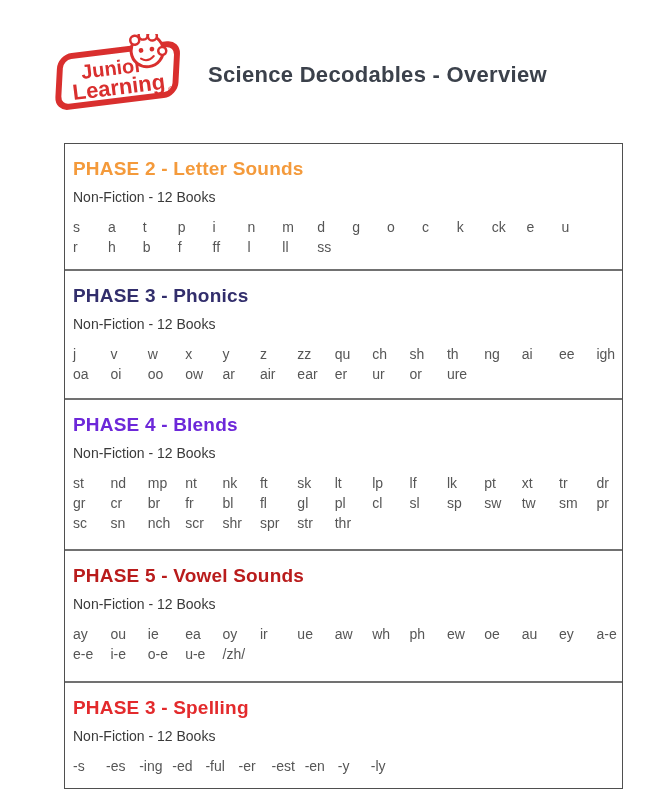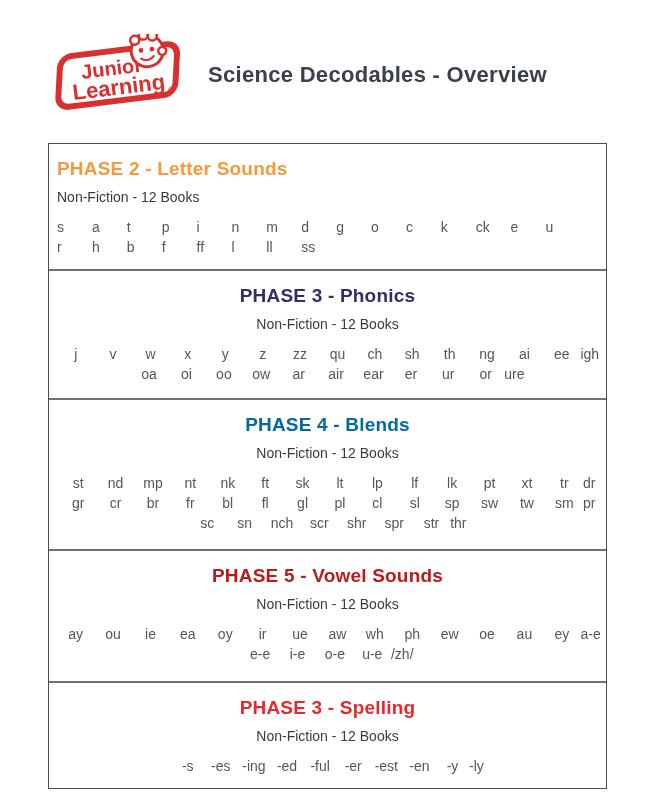--- a/index.html
+++ b/index.html
@@ -21,31 +21,30 @@
   .page-title {
     font-size: 22px;
     font-weight: bold;
     color: #3b414b;
     letter-spacing: 0.3px;
     margin-left: 10px;
     margin-top: 2px;
   }
   .phases-box {
     position: absolute;
-    left: 48px; top: 143px;
+    left: 64px; top: 143px;
     width: 559px;
     border: 1px solid #4f4f4f;
     background: #ffffff;
   }
   .phase-section {
     padding: 13px 8px 12px 8px;
   }
   .phase-section + .phase-section {
     border-top: 2px solid #717171;
-    text-align: center;
   }
   .phase-0 { min-height: 125px; }
   .phase-1 { min-height: 129px; }
   .phase-2 { min-height: 151px; }
   .phase-3 { min-height: 132px; }
   .phase-4 { min-height: 103px; }
   .phase-title {
     font-size: 19px;
     font-weight: bold;
     letter-spacing: 0.2px;
@@ -112,21 +111,21 @@
   <section class="phase-section phase-1">
     <h2 class="phase-title" style="color: rgb(50, 46, 108);">PHASE 3 - Phonics</h2>
     <div class="phase-subtitle">Non-Fiction - 12 Books</div>
     <div class="sound-rows">
         <div class="sound-row"><span class="sound">j</span><span class="sound">v</span><span class="sound">w</span><span class="sound">x</span><span class="sound">y</span><span class="sound">z</span><span class="sound">zz</span><span class="sound">qu</span><span class="sound">ch</span><span class="sound">sh</span><span class="sound">th</span><span class="sound">ng</span><span class="sound">ai</span><span class="sound">ee</span><span class="sound">igh</span></div>
         <div class="sound-row"><span class="sound">oa</span><span class="sound">oi</span><span class="sound">oo</span><span class="sound">ow</span><span class="sound">ar</span><span class="sound">air</span><span class="sound">ear</span><span class="sound">er</span><span class="sound">ur</span><span class="sound">or</span><span class="sound">ure</span></div>
       </div>
   </section>
 
   <section class="phase-section phase-2">
-    <h2 class="phase-title" style="color: #0369a1;">PHASE 4 - Blends</h2>
+    <h2 class="phase-title" style="color: #6d28d9;">PHASE 4 - Blends</h2>
     <div class="phase-subtitle">Non-Fiction - 12 Books</div>
     <div class="sound-rows">
         <div class="sound-row"><span class="sound">st</span><span class="sound">nd</span><span class="sound">mp</span><span class="sound">nt</span><span class="sound">nk</span><span class="sound">ft</span><span class="sound">sk</span><span class="sound">lt</span><span class="sound">lp</span><span class="sound">lf</span><span class="sound">lk</span><span class="sound">pt</span><span class="sound">xt</span><span class="sound">tr</span><span class="sound">dr</span></div>
         <div class="sound-row"><span class="sound">gr</span><span class="sound">cr</span><span class="sound">br</span><span class="sound">fr</span><span class="sound">bl</span><span class="sound">fl</span><span class="sound">gl</span><span class="sound">pl</span><span class="sound">cl</span><span class="sound">sl</span><span class="sound">sp</span><span class="sound">sw</span><span class="sound">tw</span><span class="sound">sm</span><span class="sound">pr</span></div>
         <div class="sound-row"><span class="sound">sc</span><span class="sound">sn</span><span class="sound">nch</span><span class="sound">scr</span><span class="sound">shr</span><span class="sound">spr</span><span class="sound">str</span><span class="sound">thr</span></div>
       </div>
   </section>
 
   <section class="phase-section phase-3">
     <h2 class="phase-title" style="color: #b91c1c;">PHASE 5 - Vowel Sounds</h2>

